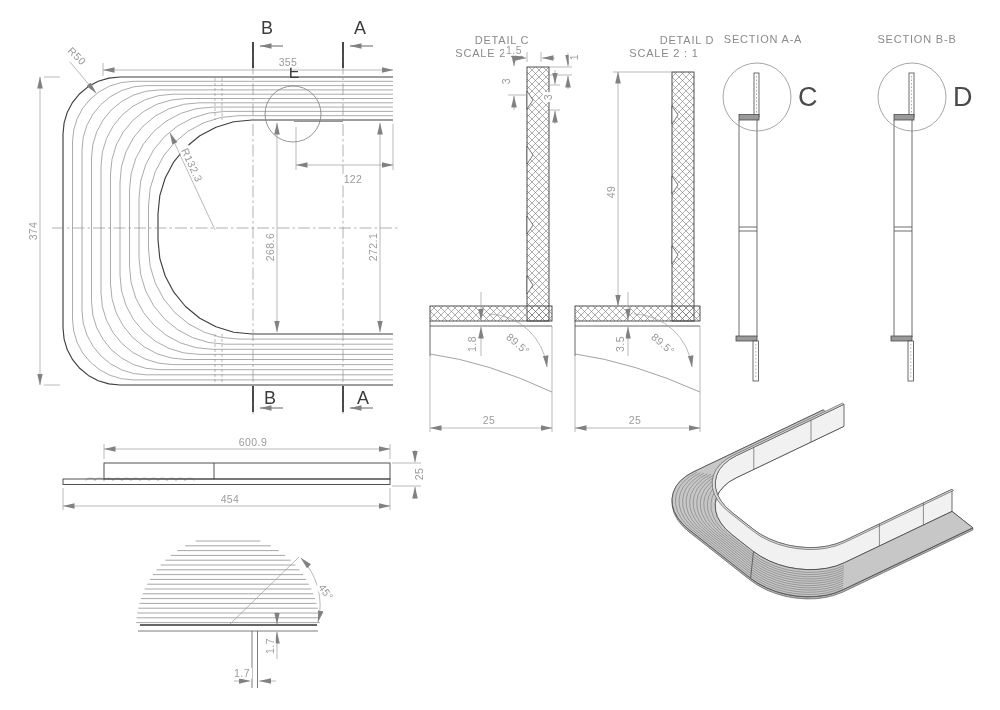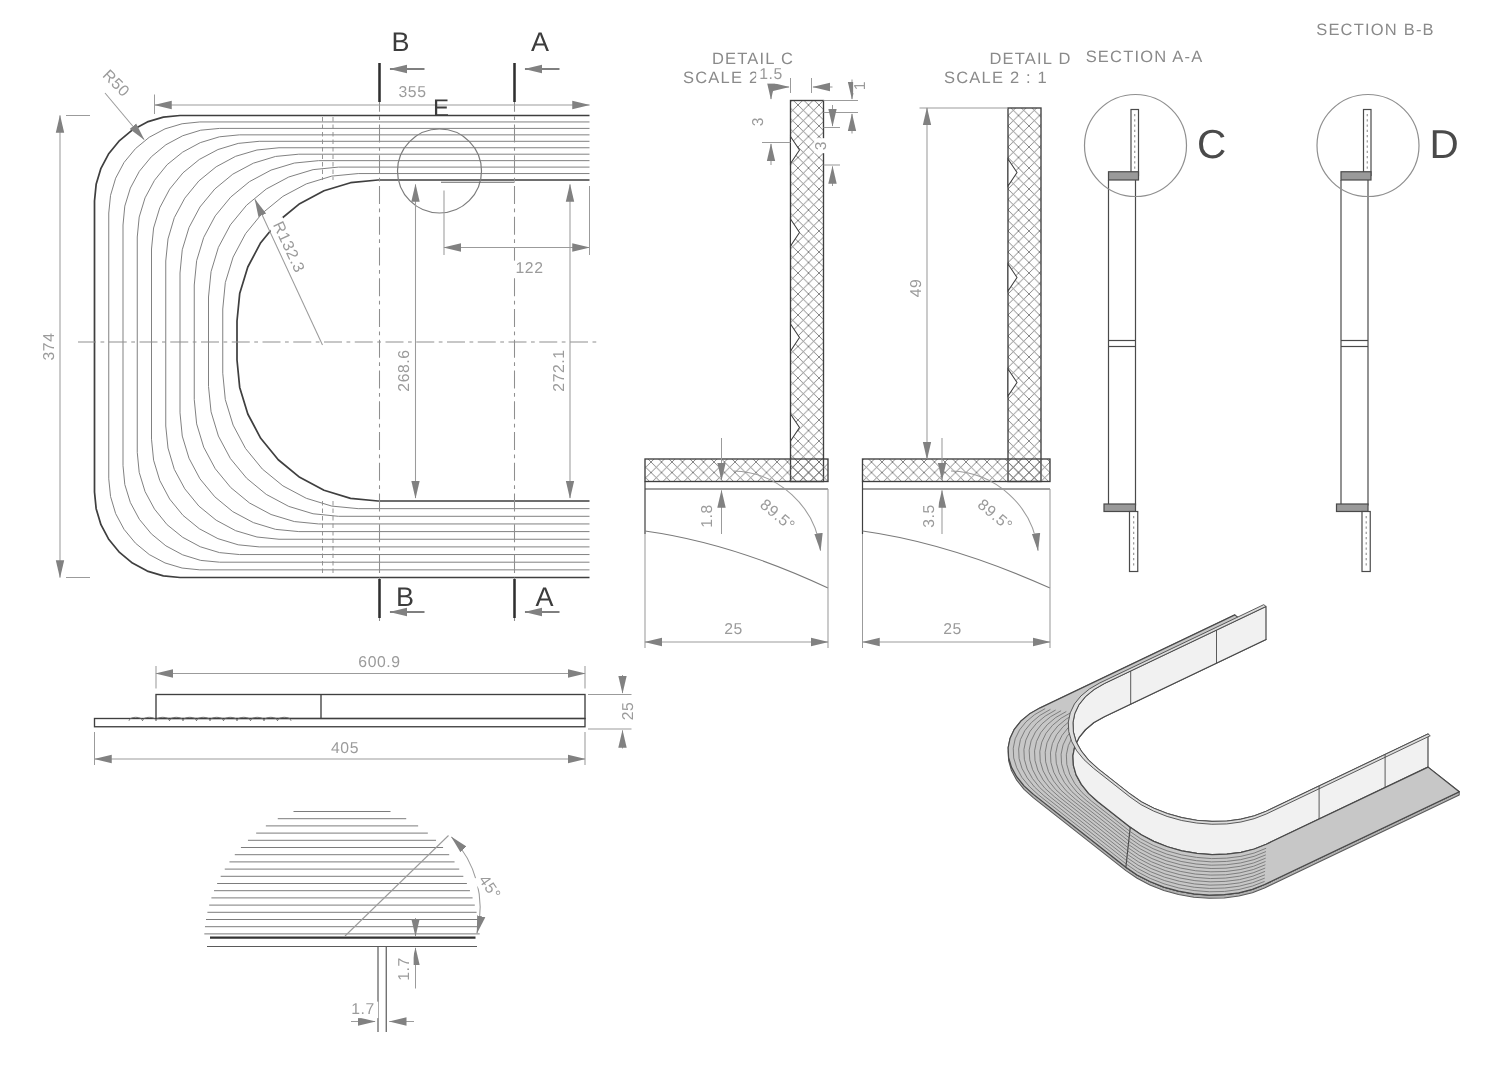--- a/index.html
+++ b/index.html
@@ -280,30 +280,30 @@
         <line x1="879.4000000000001" y1="546.03" x2="879.4000000000001" y2="523.98" stroke="#4a4a4a" stroke-width="0.6"></line>
         <line x1="923.4000000000001" y1="525.03" x2="923.4000000000001" y2="502.97999999999996" stroke="#4a4a4a" stroke-width="0.6"></line>
       </g>
 </svg>
 
 <span class="t lbl" style="left:267px;top:28px">B</span>
 <span class="t lbl" style="left:360px;top:28px">A</span>
 <span class="t lbl" style="left:270px;top:398px">B</span>
 <span class="t lbl" style="left:363px;top:398px">A</span>
 <span class="t lbl" style="left:294px;top:73px;font-size:16px">E</span>
-<span class="t" style="left:275px;top:62px">355</span>
+<span class="t" style="left:288px;top:62px">355</span>
 <span class="t r90" style="left:33px;top:231px">374</span>
 <span class="t" style="left:353px;top:179px">122</span>
 <span class="t r90" style="left:270px;top:247px">268.6</span>
 <span class="t r90" style="left:373px;top:247px">272.1</span>
 <span class="t r45" style="left:77px;top:56px">R50</span>
 <span class="t r65" style="left:192px;top:165px">R132.3</span>
 
 <span class="t" style="left:253px;top:442px">600.9</span>
-<span class="t" style="left:230px;top:499px">405</span>
+<span class="t" style="left:230px;top:499px">454</span>
 <span class="t r90" style="left:419px;top:474px">25</span>
 
 <span class="t r55" style="left:326px;top:592px">45°</span>
 <span class="t r90" style="left:270px;top:646px">1.7</span>
 <span class="t" style="left:242px;top:673px">1.7</span>
 
 <span class="t title" style="left:502px;top:40px">DETAIL C</span>
 <span class="t title" style="left:490px;top:53px">SCALE 2 : 1</span>
 <span class="t" style="left:514px;top:50px">1.5</span>
 <span class="t r90" style="left:574px;top:57px">1</span>
@@ -315,16 +315,16 @@
 
 <span class="t title" style="left:687px;top:40px">DETAIL D</span>
 <span class="t title" style="left:664px;top:53px">SCALE 2 : 1</span>
 <span class="t r90" style="left:611px;top:192px">49</span>
 <span class="t r90" style="left:620px;top:344px">3.5</span>
 <span class="t r40" style="left:663px;top:344px">89.5°</span>
 <span class="t" style="left:635px;top:420px">25</span>
 
 <span class="t title" style="left:763px;top:39px">SECTION A-A</span>
 <span class="t big" style="left:808px;top:97px">C</span>
-<span class="t title" style="left:917px;top:21px">SECTION B-B</span>
+<span class="t title" style="left:917px;top:39px">SECTION B-B</span>
 <span class="t big" style="left:963px;top:97px">D</span>
 
 </div>
 
 </body></html>

